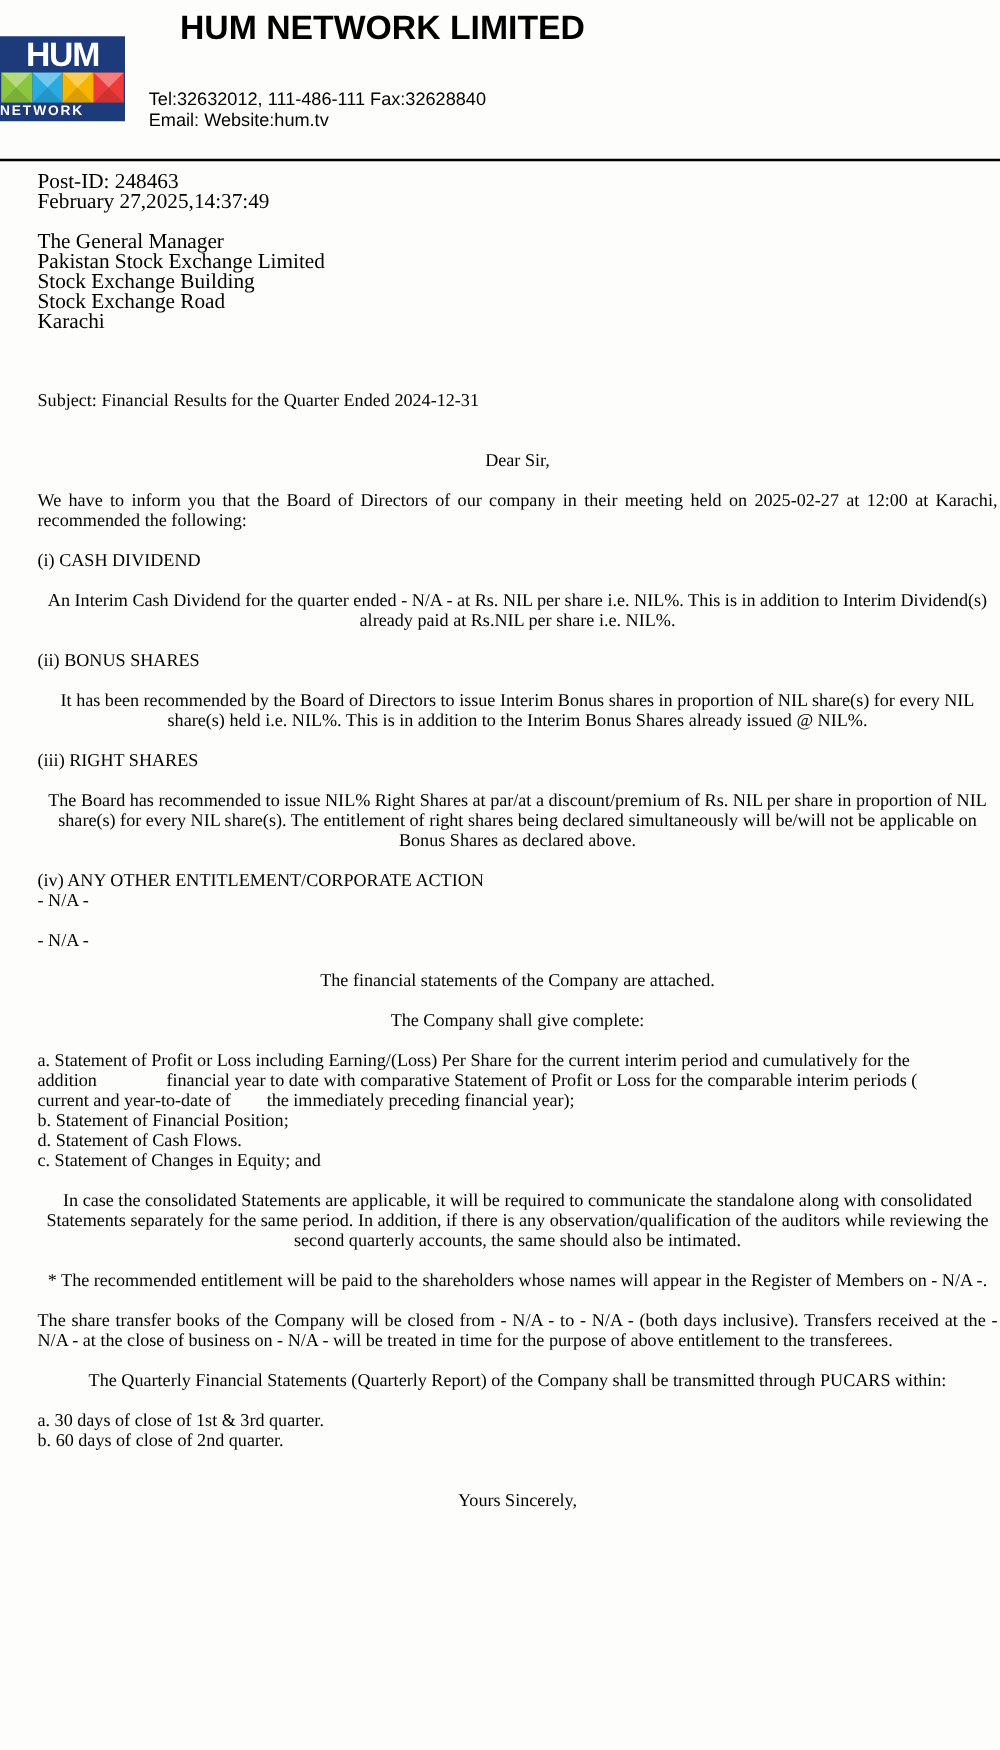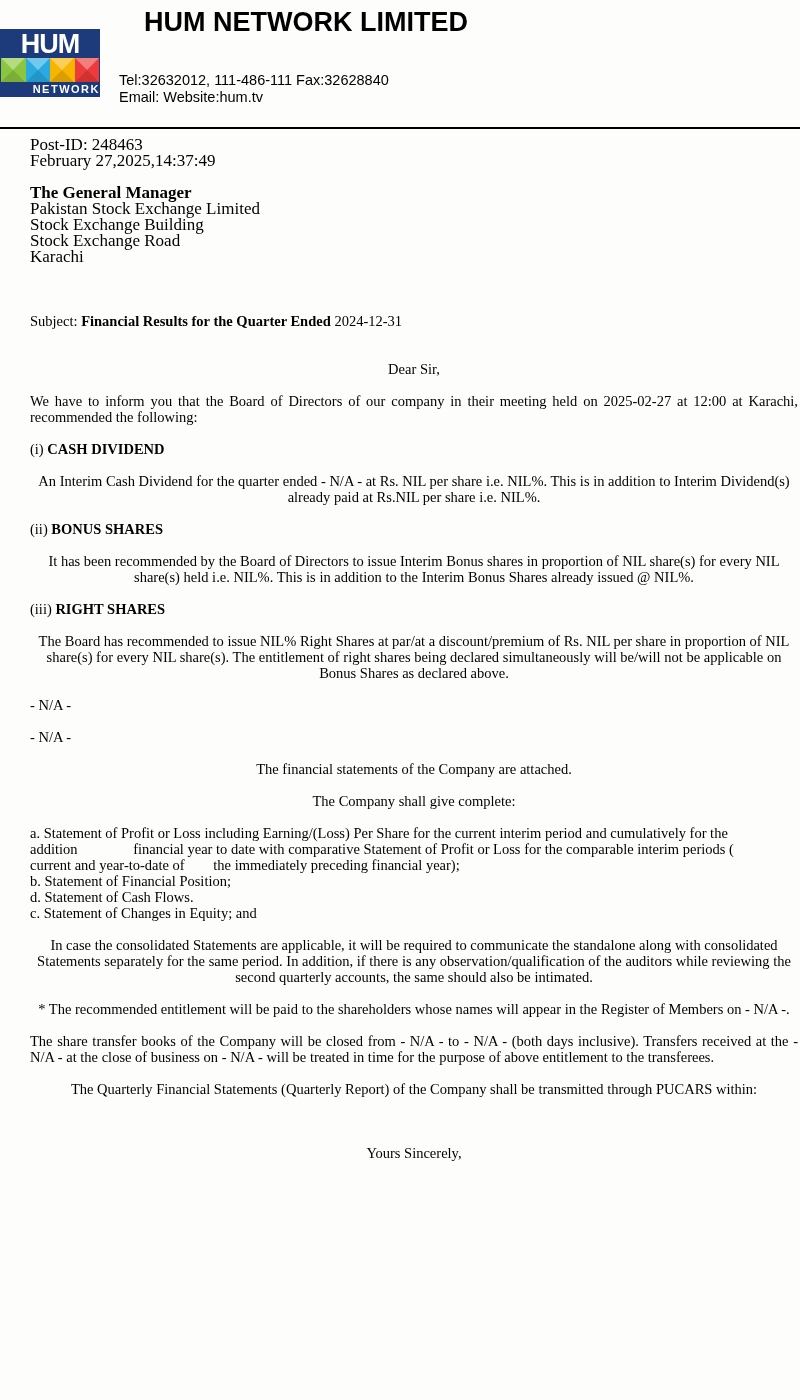--- a/index.html
+++ b/index.html
@@ -11,35 +11,35 @@
   .header { position: absolute; left: 0; top: 0; width: 800px; height: 128px; }
   .logo { position: absolute; left: 0; top: 29px; width: 100px; height: 68px; background: #1d3a7a; }
   .logo .hum { position: absolute; left: 0; top: 1px; width: 100px; text-align: center;
     font-family: "Liberation Sans", sans-serif; font-weight: bold; font-size: 27px; color: #fff; letter-spacing: -1px; line-height: 28px; }
   .logo .tiles { position: absolute; left: 1px; top: 29px; width: 98px; height: 24px; display: flex; }
   .logo .tile { flex: 1; height: 24px; position: relative; overflow: hidden; }
   .logo .tile::before { content: ""; position: absolute; left: 0; top: 0; width: 0; height: 0;
     border-left: 12px solid transparent; border-right: 12px solid transparent; border-top: 12px solid rgba(255,255,255,0.35); }
   .logo .tile::after { content: ""; position: absolute; left: 0; bottom: 0; width: 0; height: 0;
     border-left: 12px solid transparent; border-right: 12px solid transparent; border-bottom: 12px solid rgba(0,0,0,0.12); }
-  .logo .net { position: absolute; left: 0; top: 53px; width: 100px; text-align: right;
+  .logo .net { position: absolute; left: 0; top: 53px; width: 100px; text-align: left;
     font-family: "Liberation Sans", sans-serif; font-weight: bold; font-size: 11px; color: #fff; letter-spacing: 1.5px; line-height: 14px; }
   .company-name { position: absolute; left: 116px; top: 6px; font-family: "Liberation Sans", sans-serif;
     font-weight: bold; font-size: 27px; line-height: 32px; white-space: nowrap; margin-left: 28px; }
   .addr { position: absolute; left: 119px; font-family: "Liberation Sans", sans-serif; font-size: 14.5px; line-height: 17px; white-space: nowrap; }
   .rule { position: absolute; left: 0; top: 127px; width: 800px; height: 2px; background: #000; }
 
   .body { position: absolute; left: 30px; top: 137px; width: 768px; font-size: 14.5px; line-height: 16px; }
   .small { font-size: 17px; line-height: 16px; }
   .blk { white-space: nowrap; }
   .p { margin: 0; text-align: center; }
   .gap16 { height: 16px; }
   .just { text-align: justify; }
   .center-na { display: block; width: 386px; }
-  b { font-weight: bold; }
+  b { font-weight: normal; }
 </style>
 </head>
 <body>
 
 <div class="header">
   <div class="logo" style="background: rgb(29, 58, 122);">
     <div class="hum">HUM</div>
     <div class="tiles">
       <div class="tile" style="background:#8cc63f"></div>
       <div class="tile" style="background:#29abe2"></div>
@@ -97,20 +97,21 @@
   <div class="gap16"></div>
 
   <div>
     <div><span>(iii)</span> <b>RIGHT SHARES</b></div>
     <div class="gap16"></div>
     <p class="p">The Board has recommended to issue NIL% Right Shares at par/at a discount/premium of Rs. NIL per share in proportion of NIL share(s) for every NIL share(s). The entitlement of right shares being declared simultaneously will be/will not be applicable on Bonus Shares as declared above.</p>
   </div>
   <div class="gap16"></div>
 
   <div>
+    <div><span>(iv)</span> <b>ANY OTHER ENTITLEMENT/CORPORATE ACTION</b></div>
     <span class="center-na">- N/A -</span>
   </div>
   <div class="gap16"></div>
 
   <div>
     <span class="center-na">- N/A -</span>
   </div>
   <div class="gap16"></div>
 
   <p class="p">The financial statements of the Company are attached.</p>
@@ -130,17 +131,19 @@
 
   <p class="p">In case the consolidated Statements are applicable, it will be required to communicate the standalone along with consolidated Statements separately for the same period. In addition, if there is any observation/qualification of the auditors while reviewing the second quarterly accounts, the same should also be intimated.</p>
   <div class="gap16"></div>
   <p class="p">* The recommended entitlement will be paid to the shareholders whose names will appear in the Register of Members on - N/A -.</p>
   <div class="gap16"></div>
   <p class="p just">The share transfer books of the Company will be closed from - N/A - to - N/A - (both days inclusive). Transfers received at the - N/A - at the close of business on - N/A - will be treated in time for the purpose of above entitlement to the transferees.</p>
   <div class="gap16"></div>
   <p class="p">The Quarterly Financial Statements (Quarterly Report) of the Company shall be transmitted through PUCARS within:</p>
   <div class="gap16"></div>
   <div>
+    <div class="blk">a. 30 days of close of 1st &amp; 3rd quarter.</div>
+    <div class="blk">b. 60 days of close of 2nd quarter.</div>
   </div>
   <div class="gap16"></div>
     <div class="gap16"></div>
   <p class="p">Yours Sincerely,</p>
 </div>
 
 </body></html>

